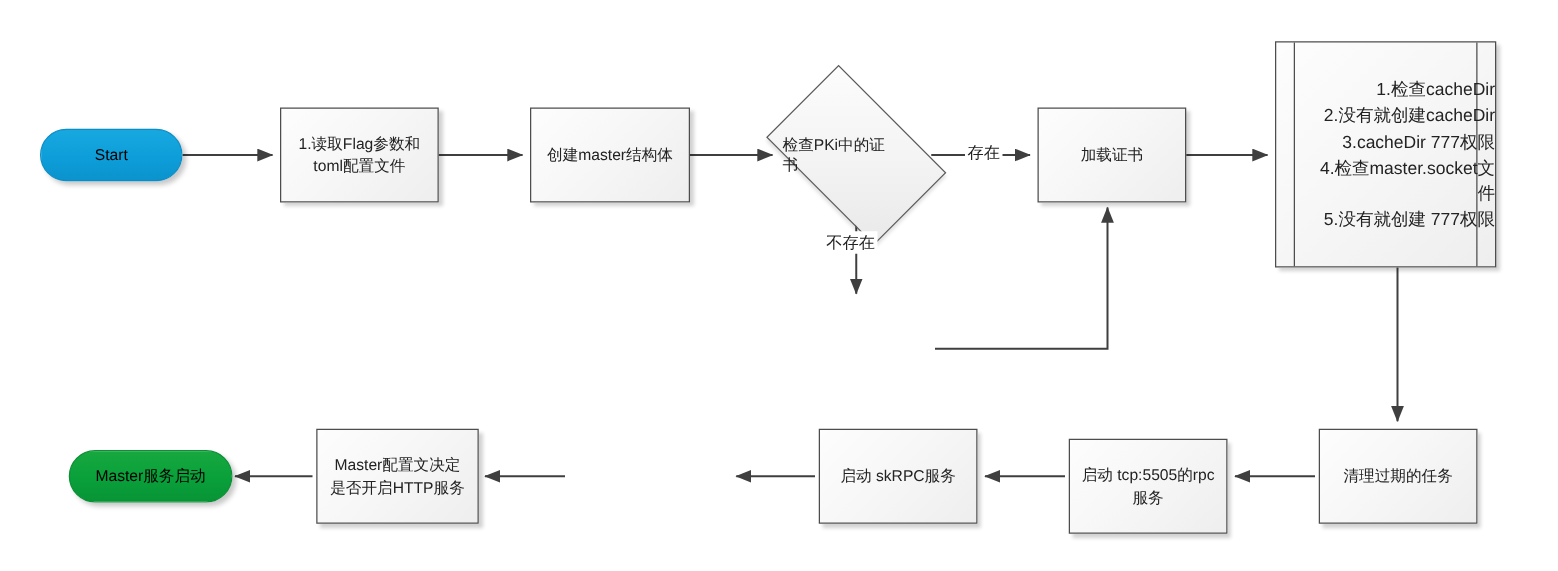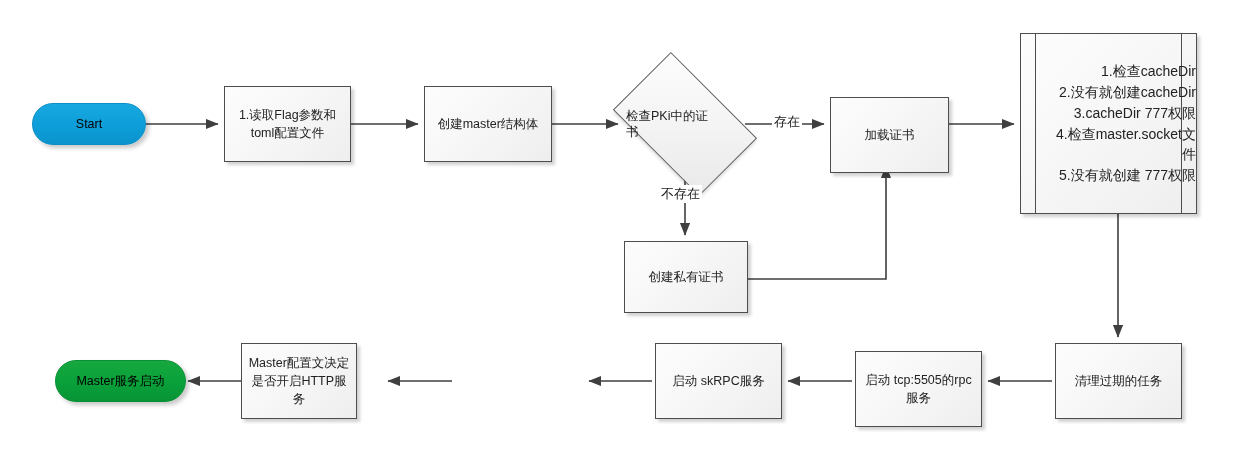--- a/index.html
+++ b/index.html
@@ -170,27 +170,24 @@
 
   <div class="decision" style="left:624px;top:83px;width:122px;height:82px;">
     <div class="dshape"></div>
     <div class="dtext multiline">检查PKi中的证
 书</div>
   </div>
 
   <div class="edge-label" style="left:772px;top:113px;">存在</div>
   <div class="edge-label" style="left:659px;top:185px;">不存在</div>
 
-  <div class="node proc" style="left:830px;top:97px;width:119px;height:76px;">
+  <div class="node proc" style="left:830px;top:86px;width:119px;height:76px;">
     <span>加载证书</span>
   </div>
 
-  <div class="node proc" style="left:624px;top:241px;width:124px;height:72px;">
-    <span>创建私有证书</span>
-  </div>
 
   <div class="node predef" style="left:1020px;top:33px;width:177px;height:181px;">
     <div class="inner">1.检查cacheDir
 2.没有就创建cacheDir
 3.cacheDir 777权限
 4.检查master.socket文件
 5.没有就创建 777权限</div>
   </div>
 
   <div class="node proc" style="left:1055px;top:343px;width:127px;height:76px;">
@@ -200,21 +197,21 @@
   <div class="node proc multiline" style="left:855px;top:351px;width:127px;height:76px;">
     <span>启动 tcp:5505的rpc
 服务</span>
   </div>
 
   <div class="node proc" style="left:655px;top:343px;width:127px;height:76px;">
     <span>启动 skRPC服务</span>
   </div>
 
 
-  <div class="node proc multiline" style="left:241px;top:343px;width:116px;height:76px;">
+  <div class="node proc multiline" style="left:253px;top:343px;width:130px;height:76px;">
     <span>Master配置文决定
 是否开启HTTP服务</span>
   </div>
 
   <div class="node term finish" style="left:55px;top:360px;width:131px;height:42px;">
     <span>Master服务启动</span>
   </div>
 
 </div>
 

